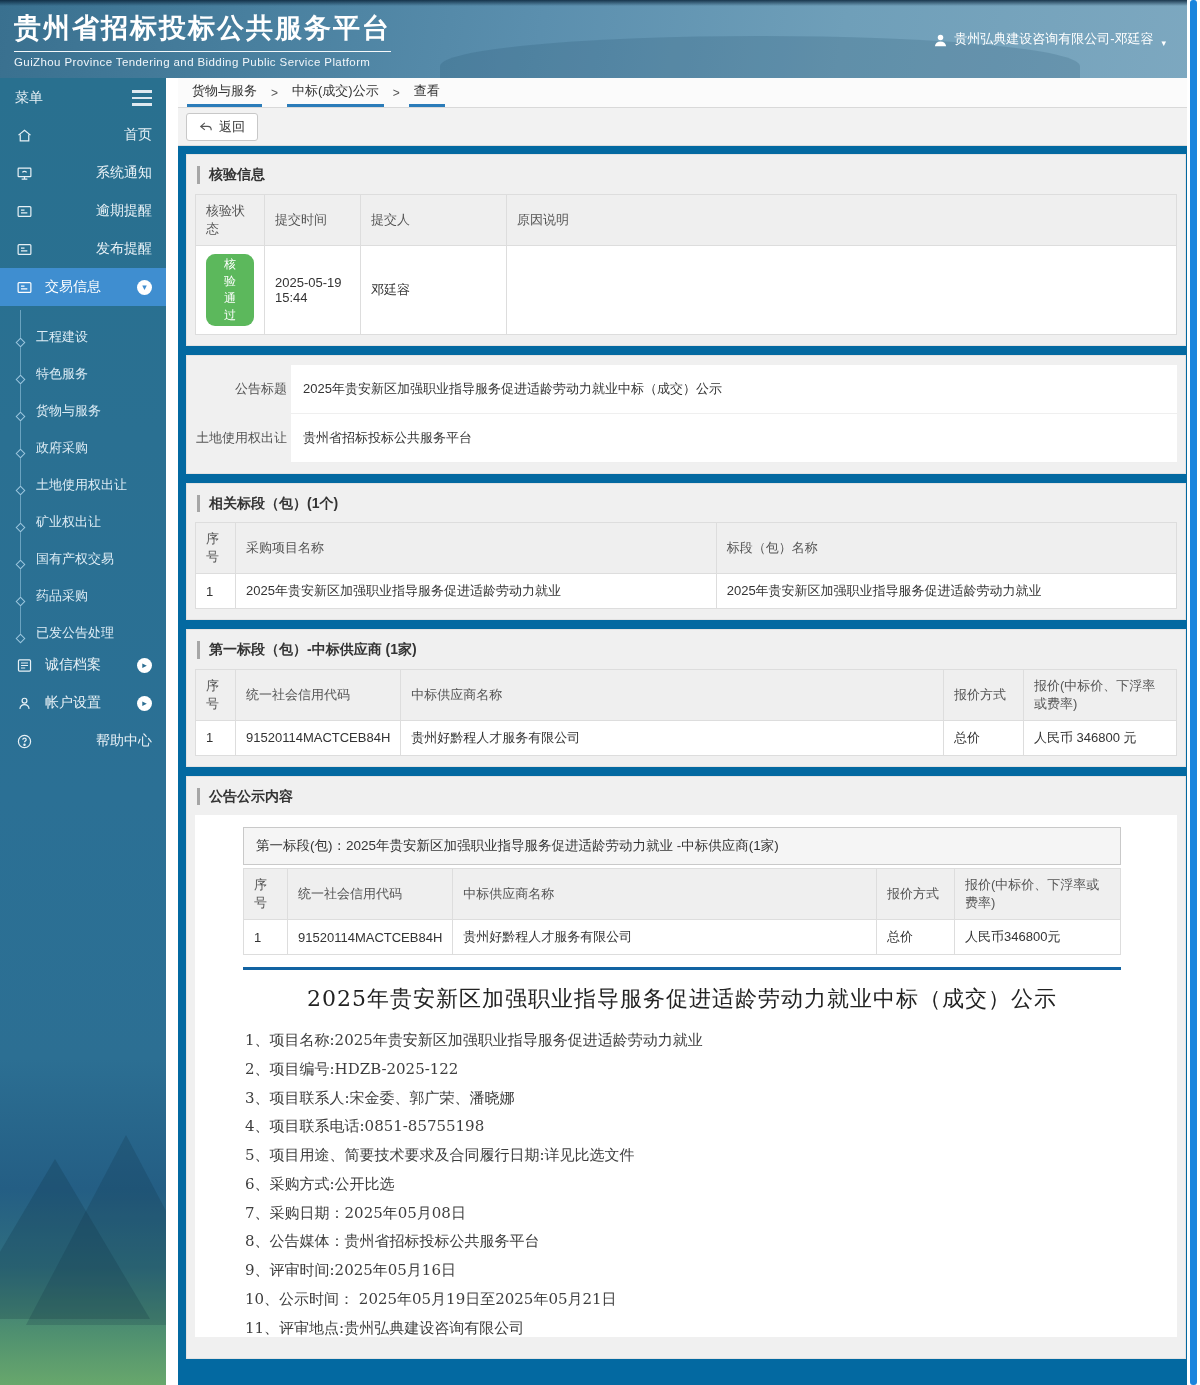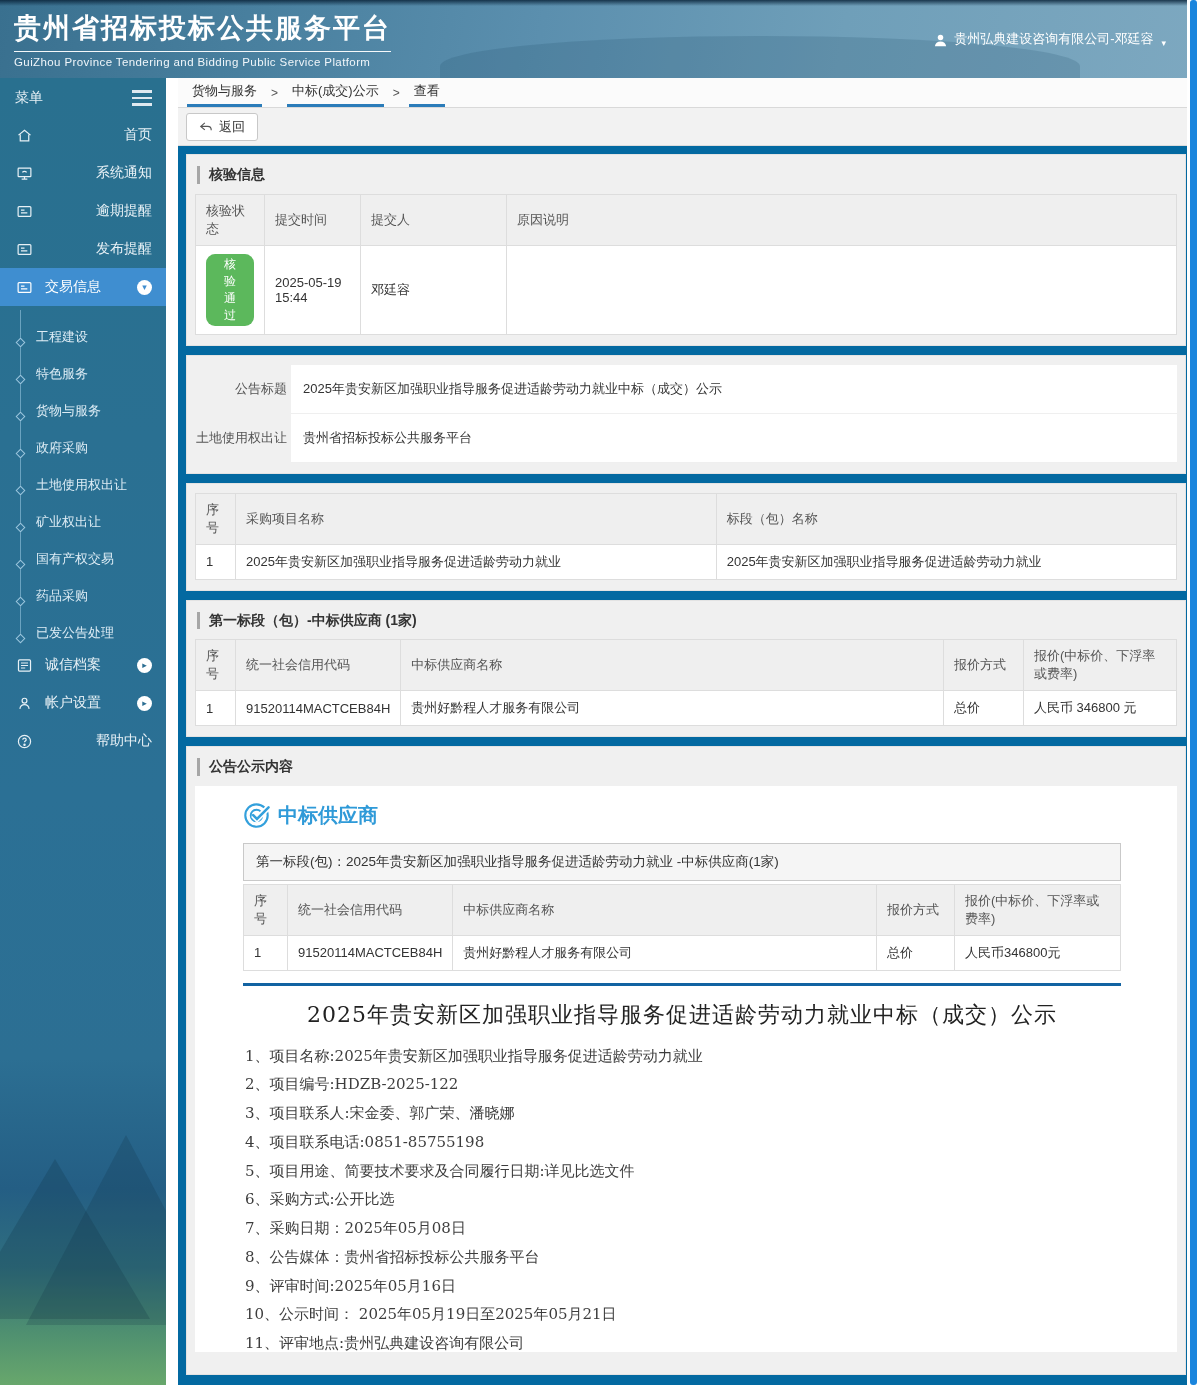--- a/index.html
+++ b/index.html
@@ -294,20 +294,21 @@
           <div class="kv-k">公告标题</div>
           <div class="kv-v">2025年贵安新区加强职业指导服务促进适龄劳动力就业中标（成交）公示</div>
         </div>
         <div class="kv-row">
           <div class="kv-k">土地使用权出让</div>
           <div class="kv-v">贵州省招标投标公共服务平台</div>
         </div>
       </section>
 
       <section class="panel">
+        <div class="sec-title">相关标段（包）(1个)</div>
         <table class="std">
           <colgroup>
               <col style="width:40px">
               <col style="width:49%">
               <col>
             </colgroup>
           <thead>
               <tr>
             <th>序号</th>
             <th>采购项目名称</th>
@@ -351,31 +352,20 @@
             <td>总价</td>
             <td class="gray-val">人民币 346800 元</td>
           </tr>
             </tbody>
         </table>
       </section>
 
       <section class="panel">
         <div class="sec-title">公告公示内容</div>
         <div class="white-area">
-          <div class="logo-line">
-            <span>
-              <svg width="27" height="27" viewBox="0 0 28 28">
-                <circle cx="14" cy="14" r="11.6" fill="none" stroke="#33a0dc" stroke-width="2.2"></circle>
-                <circle cx="14" cy="14" r="6" fill="none" stroke="#33a0dc" stroke-width="2"></circle>
-                <path d="M10.5 13.5l4 4L26.5 5.5" fill="none" stroke="#fff" stroke-width="6"></path>
-                <path d="M10.5 13.5l4 4L26.5 5.5" fill="none" stroke="#33a0dc" stroke-width="2.6" stroke-linecap="round"></path>
-              </svg>
-            </span>
-            <span>中标供应商</span>
-          </div>
           <div class="box-header">第一标段(包)：2025年贵安新区加强职业指导服务促进适龄劳动力就业 -中标供应商(1家)</div>
           <table class="std">
             <colgroup>
                 <col style="width:44px">
                 <col style="width:146px">
                 <col>
                 <col style="width:78px">
                 <col style="width:166px">
               </colgroup>
             <thead>

